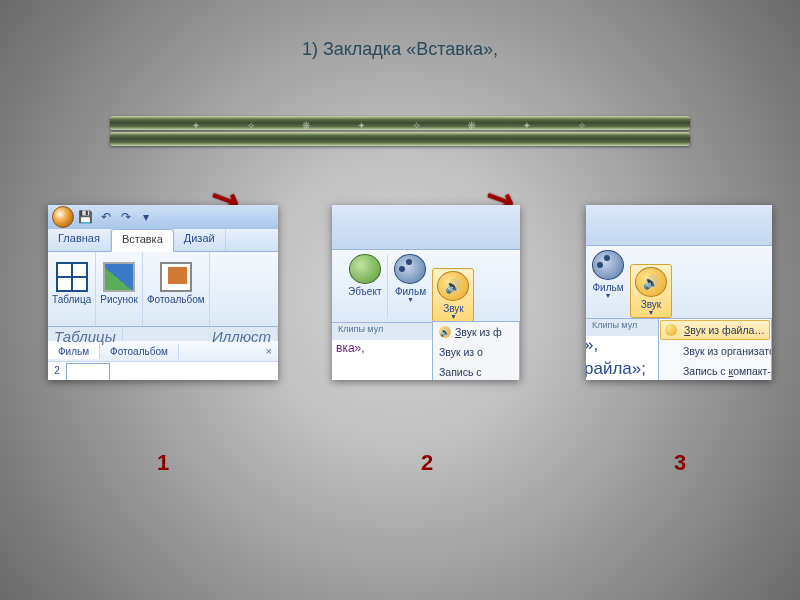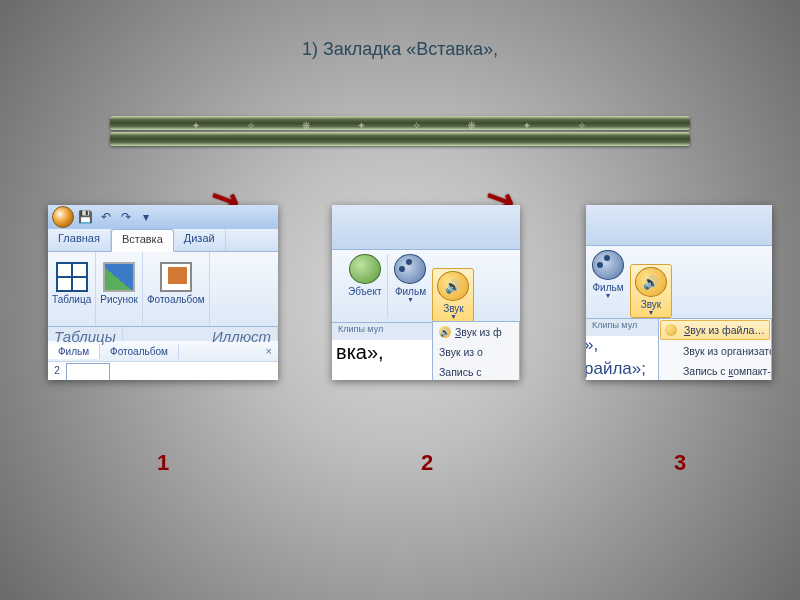--- a/index.html
+++ b/index.html
@@ -58,21 +58,21 @@
   .rib2{height:72px;background:linear-gradient(#f4f8fd,#dde9f7);display:flex;border-bottom:1px solid #9ab6dd;position:relative;padding-left:10px;}
   .rgroup2{display:flex;flex-direction:column;align-items:center;padding:4px 6px 0;}
   .rgroup2 .ricon{width:30px;height:28px;}
   .soundhl{background:linear-gradient(#fff1c8,#ffd977);border:1px solid #d6a436;border-radius:3px;margin-top:18px;padding:2px 4px 0;}
   .dropicon{font-size:8px;color:#2a4a8a;margin-top:-2px;}
   .caption2{height:15px;background:#dfe9f5;font-size:9px;color:#56729a;padding:1px 6px;}
   .menu{position:absolute;top:116px;left:100px;width:86px;background:#f4f6fa;border:1px solid #9ab6dd;font-size:10.5px;}
   .menu .mi{padding:4px 6px;color:#2a3a5a;white-space:nowrap;overflow:hidden;}
   .menu .mi:first-child{display:flex;align-items:center;gap:4px;}
   .mini-sound{width:12px;height:12px;background:radial-gradient(circle at 35% 35%,#ffe28a,#e9a92e);border-radius:50%;font-size:8px;display:flex;align-items:center;justify-content:center;}
-  .peek{position:absolute;top:136px;left:4px;font-size:20px;color:#000000;}
+  .peek{position:absolute;top:136px;left:4px;font-size:12px;color:#701a75;}
   .und{text-decoration:underline;}
 
   
   .s3{left:586px;width:186px;height:175px;}
   .bluefill3{height:40px;background:linear-gradient(#dce8f7,#c3d6ef);border-bottom:1px solid #9ab6dd;}
   .rib3{height:72px;background:linear-gradient(#f4f8fd,#dde9f7);display:flex;border-bottom:1px solid #9ab6dd;}
   .caption3{height:15px;background:#dfe9f5;font-size:9px;color:#56729a;padding:1px 6px;}
   .menu3{position:absolute;top:113px;left:72px;width:112px;background:#f7f8fb;border:1px solid #9ab6dd;font-size:10.5px;}
   .menu3 .mi{padding:4px 6px 4px 24px;color:#2a3a5a;white-space:nowrap;overflow:hidden;position:relative;}
   .menu3 .mi.hl{background:linear-gradient(#fff1c8,#ffe29a);border:1px solid #e5b547;border-radius:2px;margin:1px;padding:3px 19px 3px 23px;}

